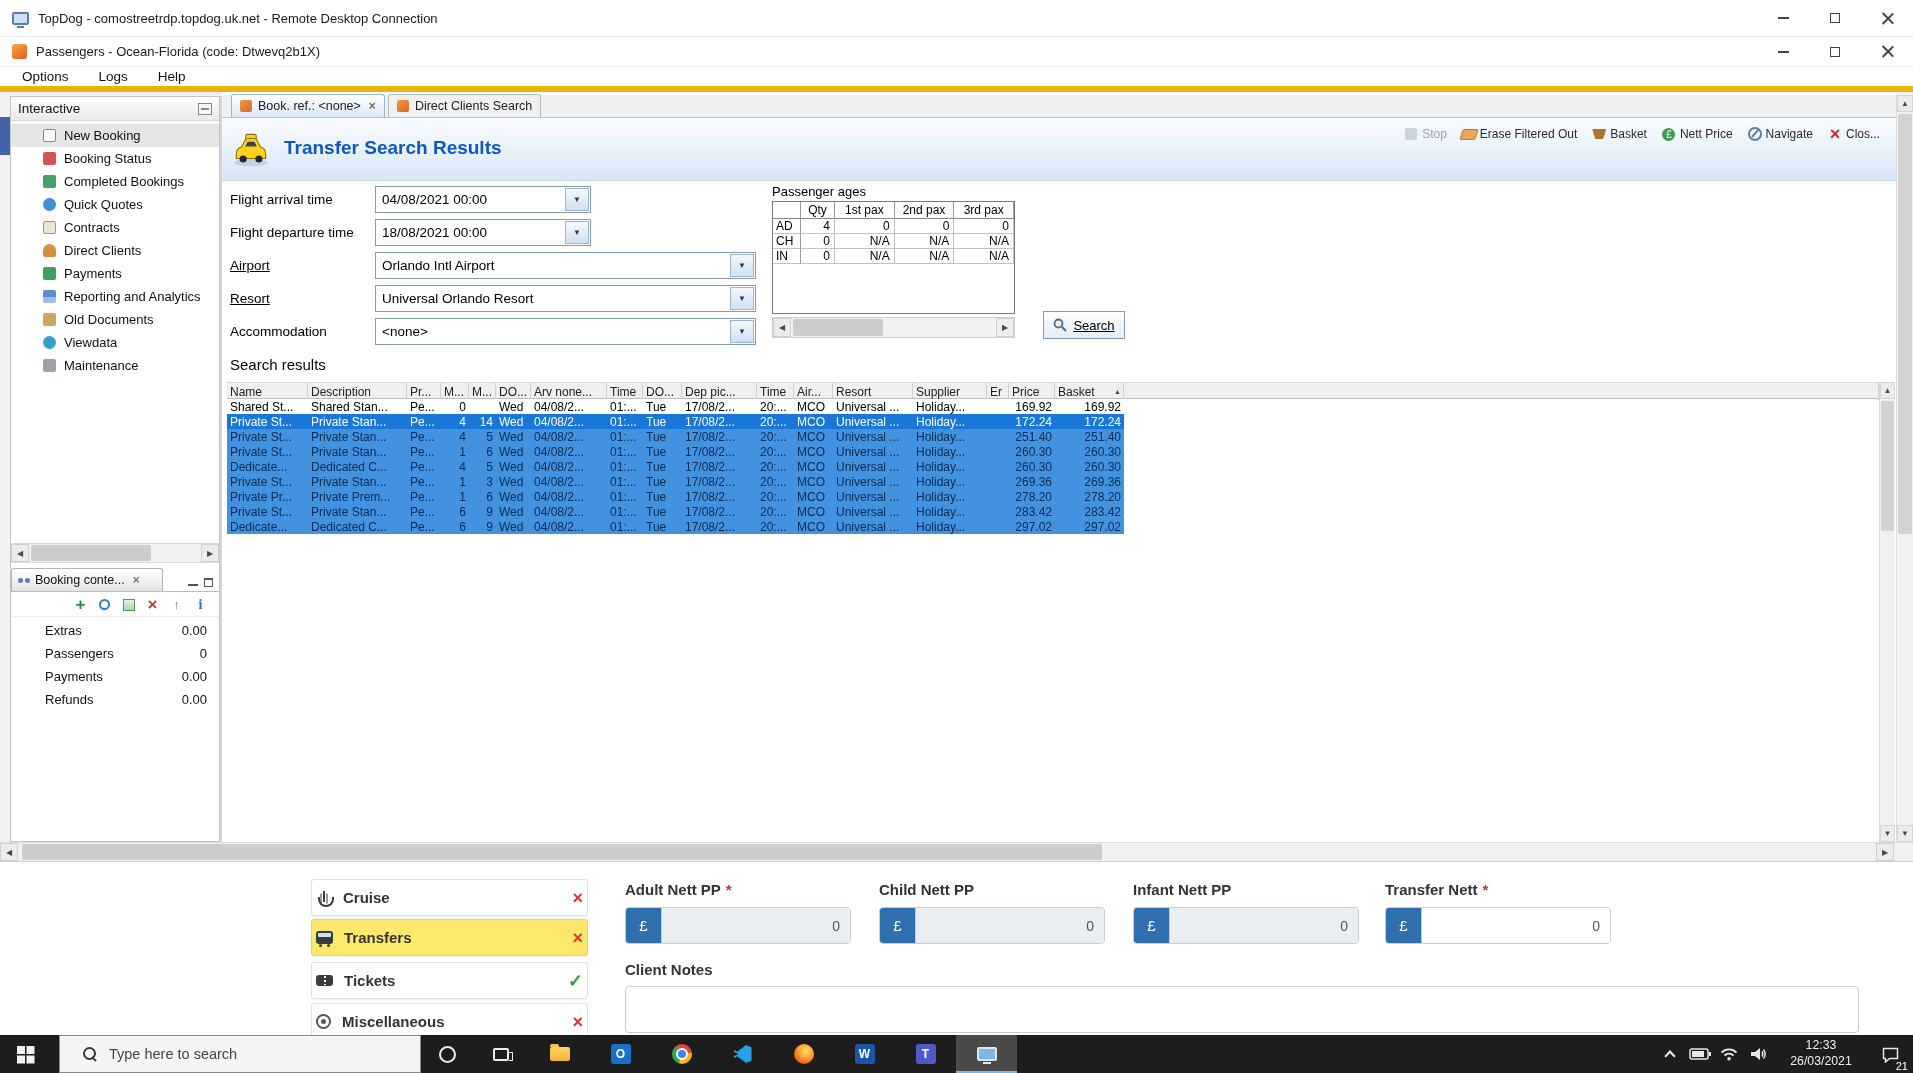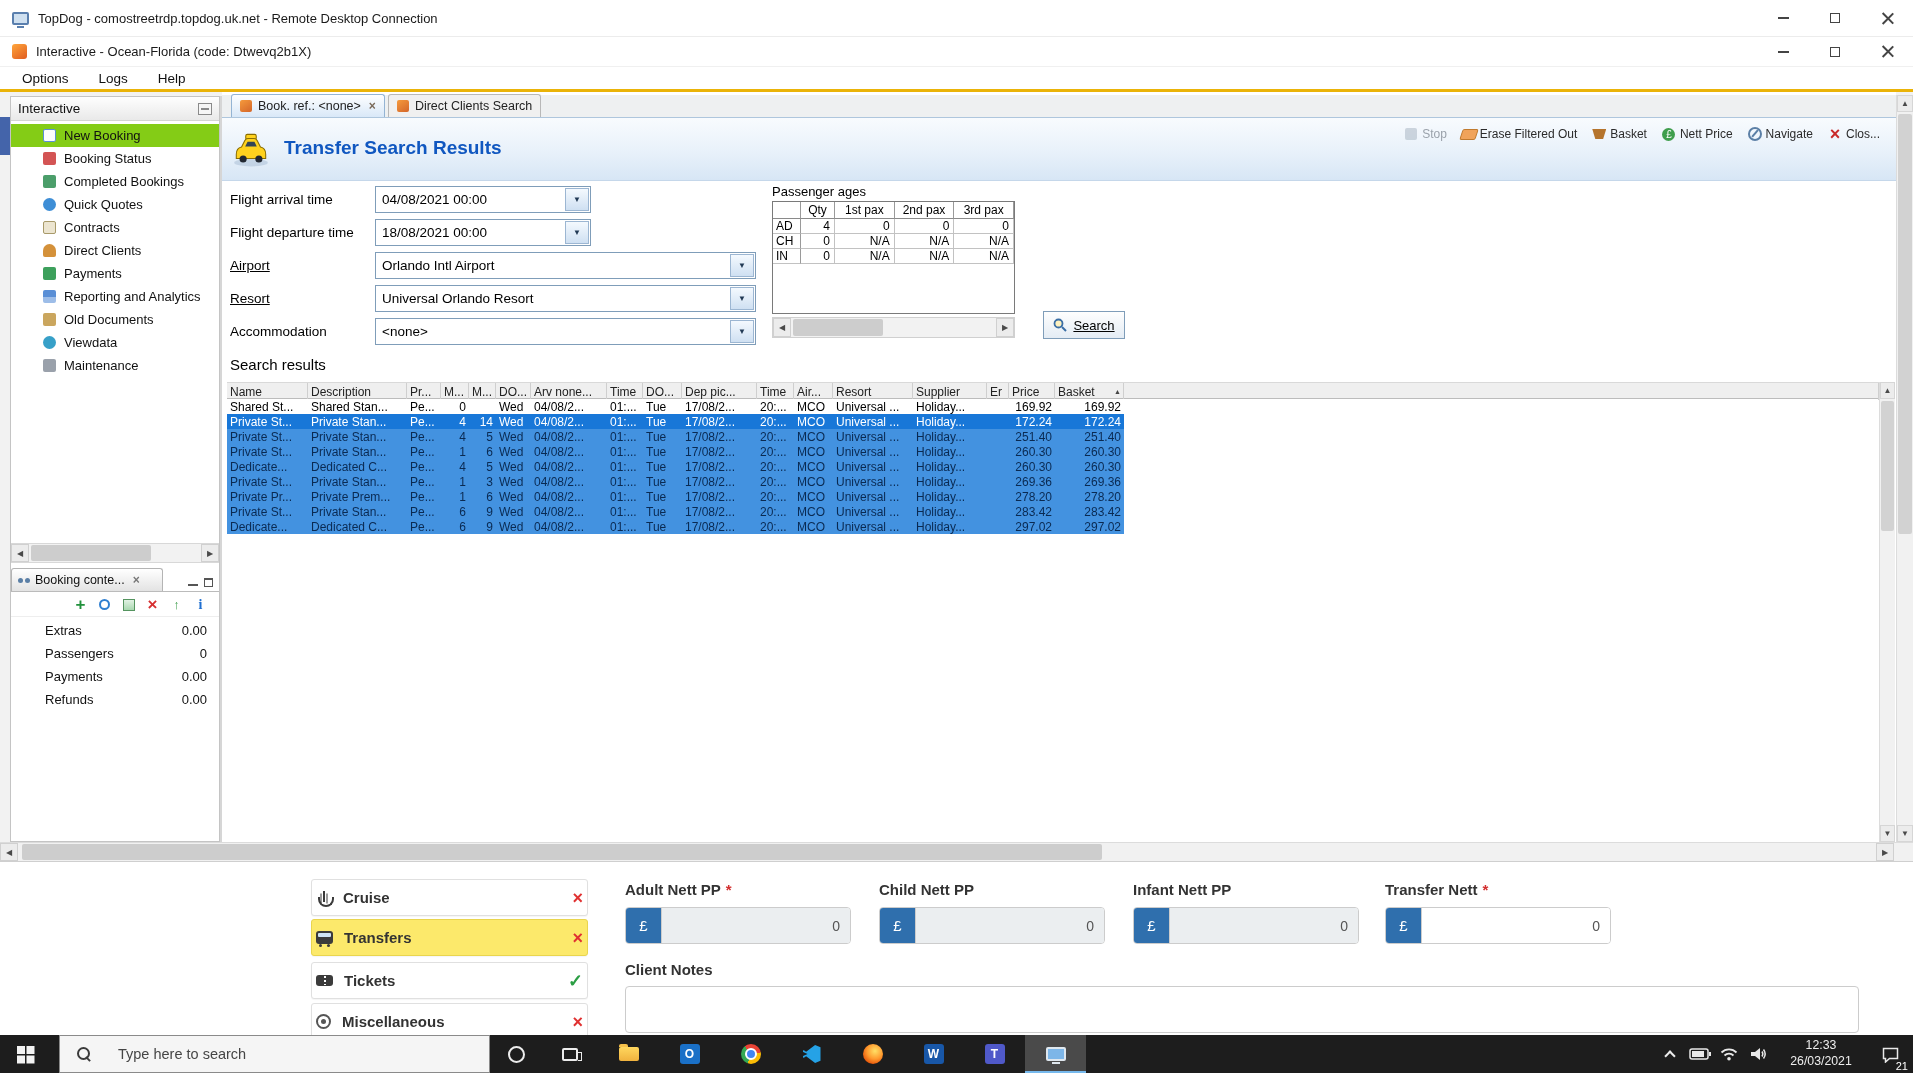--- a/index.html
+++ b/index.html
@@ -17,34 +17,34 @@
   .controls{margin-left:auto;display:flex;height:100%}
   .winbtn{width:52px;height:100%;display:flex;align-items:center;justify-content:center}
   .wc{display:inline-block}
   .wc-minimize{width:11px;height:2px;background:#444}
   .wc-maximize{width:10px;height:10px;border:1.5px solid #444}
   .wc-close{position:relative;width:13px;height:13px}
   .wc-close::before,.wc-close::after{content:"";position:absolute;left:6px;top:-1px;width:1.6px;height:15px;background:#444}
   .wc-close::before{transform:rotate(45deg)}
   .wc-close::after{transform:rotate(-45deg)}
 
-  #menubar{position:absolute;left:0;top:67px;width:1913px;height:25px;background:#fff;display:flex;align-items:center;padding-left:18px;gap:22px;font-size:13.5px;color:#111;border-bottom:3px solid #eab308}
+  #menubar{position:absolute;left:0;top:67px;width:1913px;height:25px;background:#fff;display:flex;align-items:center;padding-left:18px;gap:22px;font-size:13.5px;color:#111;border-bottom:6px solid #eab308}
   .menu-item{padding:2px 4px}
 
   
   #workbench-bg{position:absolute;left:0;top:92px;width:1913px;height:750px;background:#f2f2f2}
   #fastview{position:absolute;left:0;top:117px;width:10px;height:38px;background:#4464aa}
 
   #sidebar{position:absolute;left:10px;top:96px;width:210px;height:746px;background:#fff;border:1px solid #c4c4c4}
   #sidebar-header{position:absolute;left:0;top:0;width:208px;height:24px;background:linear-gradient(#fefefe,#e9e9e9);border-bottom:1px solid #d4d4d4;display:flex;align-items:center;padding:0 7px;font-size:13.5px;color:#111}
   #collapse-btn{margin-left:auto;width:14px;height:12px;border:1px solid #8a8a8a;position:relative;background:#f6f6f6}
   #collapse-btn::after{content:"";position:absolute;left:2px;right:2px;top:4px;height:2px;background:#8a8a8a}
   #sidebar-list{position:absolute;left:0;top:27px;width:208px}
   .side-item{height:23px;display:flex;align-items:center;gap:8px;padding-left:32px;font-size:13px;color:#111;white-space:nowrap;overflow:hidden}
-  .side-item.sel{background:#84cc16}
+  .side-item.sel{background:#e5e5e5}
   .sicon{width:13px;height:13px;flex:none;border-radius:2px}
   .new-booking-icon{background:#fdfdfd;border:1px solid #5b8fd4}
   .booking-status-icon{background:#d35454}
   .completed-bookings-icon{background:#4b9e6a}
   .quick-quotes-icon{background:#3e8ed6;border-radius:50%}
   .contracts-icon{background:#ece5d0;border:1px solid #a89a6a}
   .direct-clients-icon{background:#d4913a;border-radius:50% 50% 2px 2px}
   .payments-icon{background:#3da05c}
   .reporting-icon{background:linear-gradient(180deg,#5a8fd6 55%,#9dbde8 55%)}
   .old-documents-icon{background:#caa65e}
@@ -169,21 +169,21 @@
   .cur{width:36px;background:#2f6fad;color:#fff;display:flex;align-items:center;justify-content:center;font-size:15px;border-right:1px solid #ccc;flex:none}
   .winput{flex:1;display:flex;align-items:center;justify-content:flex-end;padding-right:10px;font-size:14px;color:#555;background:#ebeef0}
   .winput.enabled{background:#fff}
   #notes-label{position:absolute;left:625px;top:99px;font-size:15px;font-weight:bold;color:#333}
   #notes-box{position:absolute;left:625px;top:124px;width:1234px;height:47px;border:1px solid #ccc;border-radius:4px;background:#fff}
 
   
   #taskbar{position:absolute;left:0;top:1035px;width:1913px;height:38px;background:#1d1d1d;display:flex;align-items:stretch;color:#eee}
   #start{width:59px;display:flex;align-items:center;justify-content:center}
   .win-pane{width:8px;height:8px;background:#f2f2f2;box-shadow:9.5px 0 0 #f2f2f2,0 9.5px 0 #f2f2f2,9.5px 9.5px 0 #f2f2f2;margin:-8px 9px 0 -9px}
-  #tb-search{width:431px;background:#f5f5f5;border:1px solid #8a8a8a;display:flex;align-items:center;gap:26px;padding-left:17px;color:#454545;font-size:14.5px}
+  #tb-search{width:362px;background:#f5f5f5;border:1px solid #8a8a8a;display:flex;align-items:center;gap:11px;padding-left:23px;color:#454545;font-size:14.5px}
   .mag{position:relative;width:15px;height:15px;flex:none}
   .mag::before{content:"";position:absolute;left:0;top:0;width:9px;height:9px;border:2px solid #3a3a3a;border-radius:50%}
   .mag::after{content:"";position:absolute;left:10px;top:9px;width:2px;height:6px;background:#3a3a3a;transform:rotate(-45deg)}
   #cortana{width:52px;display:flex;align-items:center;justify-content:center}
   .cortana-ring{width:17px;height:17px;border:2px solid #ececec;border-radius:50%}
   #taskview{width:56px;display:flex;align-items:center;justify-content:center}
   .tv-rect{position:relative;width:16px;height:13px;border:2px solid #ececec;border-radius:2px}
   .tv-rect::after{content:"";position:absolute;right:-6px;top:2px;width:3px;height:7px;border:1.5px solid #ececec;border-left:none}
   #tb-apps{display:flex}
   .tbtn{width:61px;display:flex;align-items:center;justify-content:center}
@@ -230,21 +230,21 @@
           <span class="wc wc-maximize"></span>
         </div>
         <div class="winbtn">
           <span class="wc wc-close"></span>
         </div>
       </div>
   </div>
 
   <div id="app-titlebar">
     <span class="bar-icon app-logo"></span>
-    <span>Interactive - Ocean-Florida (code: Dtwevq2b1X)</span>
+    <span>Passengers - Ocean-Florida (code: Dtwevq2b1X)</span>
     <div class="controls" id="app-controls">
         <div class="winbtn">
           <span class="wc wc-minimize"></span>
         </div>
         <div class="winbtn">
           <span class="wc wc-maximize"></span>
         </div>
         <div class="winbtn">
           <span class="wc wc-close"></span>
         </div>

